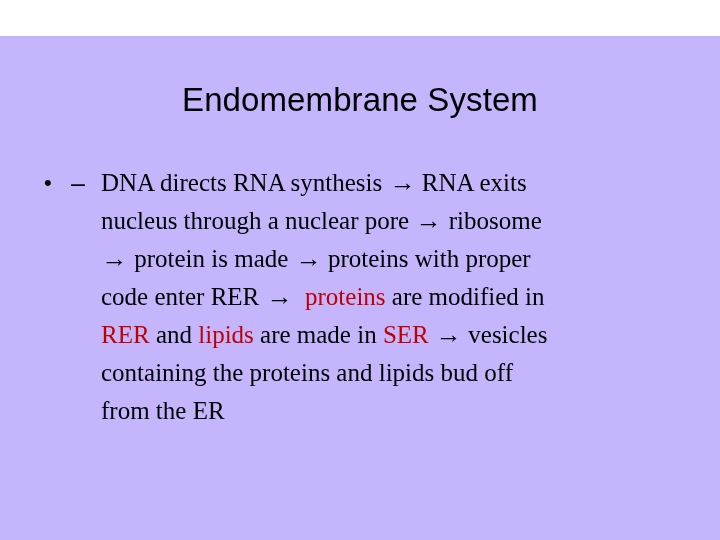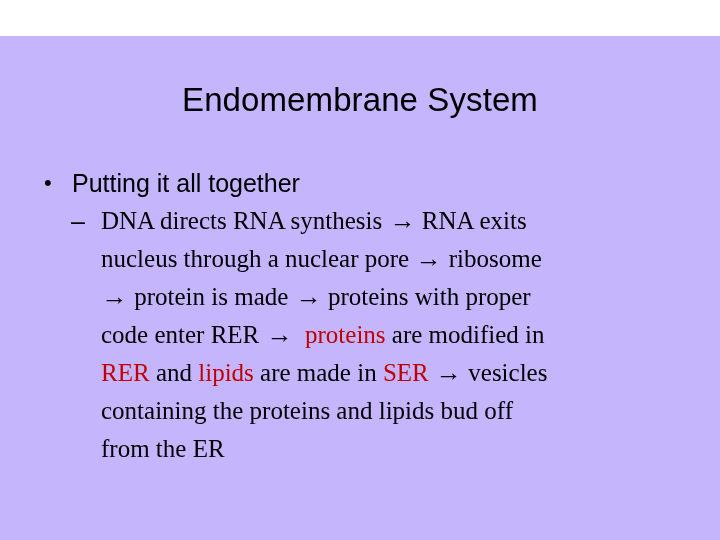--- a/index.html
+++ b/index.html
@@ -100,21 +100,20 @@
 <body>
 
 <div class="slide">
 
   <div class="slide-title">Endomembrane System</div>
 
   <div class="body-block">
 
     <div class="bullet-l1">
       <span class="marker">•</span>
-      <span>Putting it all together</span>
     </div>
 
     <div class="bullet-l2">
       <span class="marker">–</span>
       <span id="l2-lines"><span class="para-line"><span>DNA directs RNA synthesis </span><span class="arrow">→</span><span> RNA exits</span></span><span class="para-line"><span>nucleus through a nuclear pore </span><span class="arrow">→</span><span> ribosome</span></span><span class="para-line"><span class="arrow">→</span><span> protein is made </span><span class="arrow">→</span><span> proteins with proper</span></span><span class="para-line"><span>code enter RER </span><span class="arrow">→</span><span>  </span><span class="red">proteins</span><span> are modified in</span></span><span class="para-line"><span class="red">RER</span><span> and </span><span class="red">lipids</span><span> are made in </span><span class="red">SER</span><span> </span><span class="arrow">→</span><span> vesicles</span></span><span class="para-line"><span>containing the proteins and lipids bud off</span></span><span class="para-line"><span>from the ER</span></span></span>
     </div>
 
   </div>
 </div>
 

